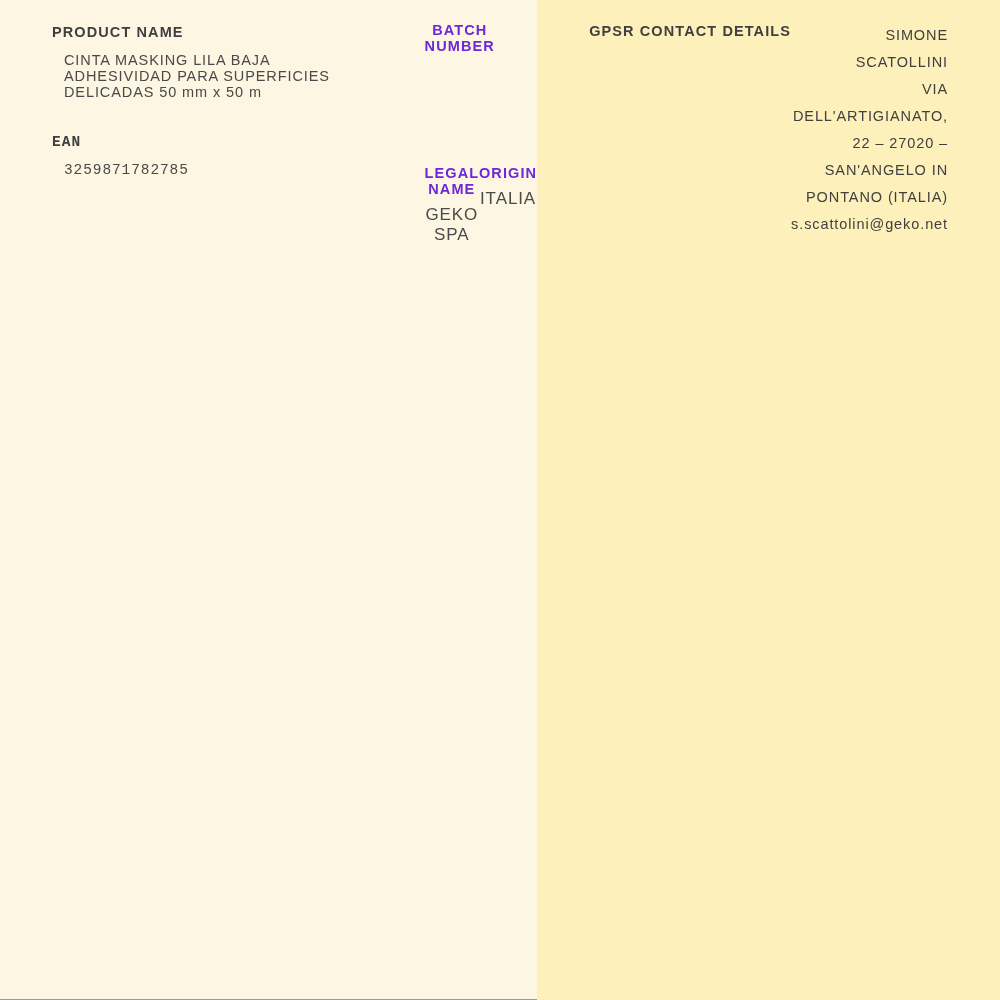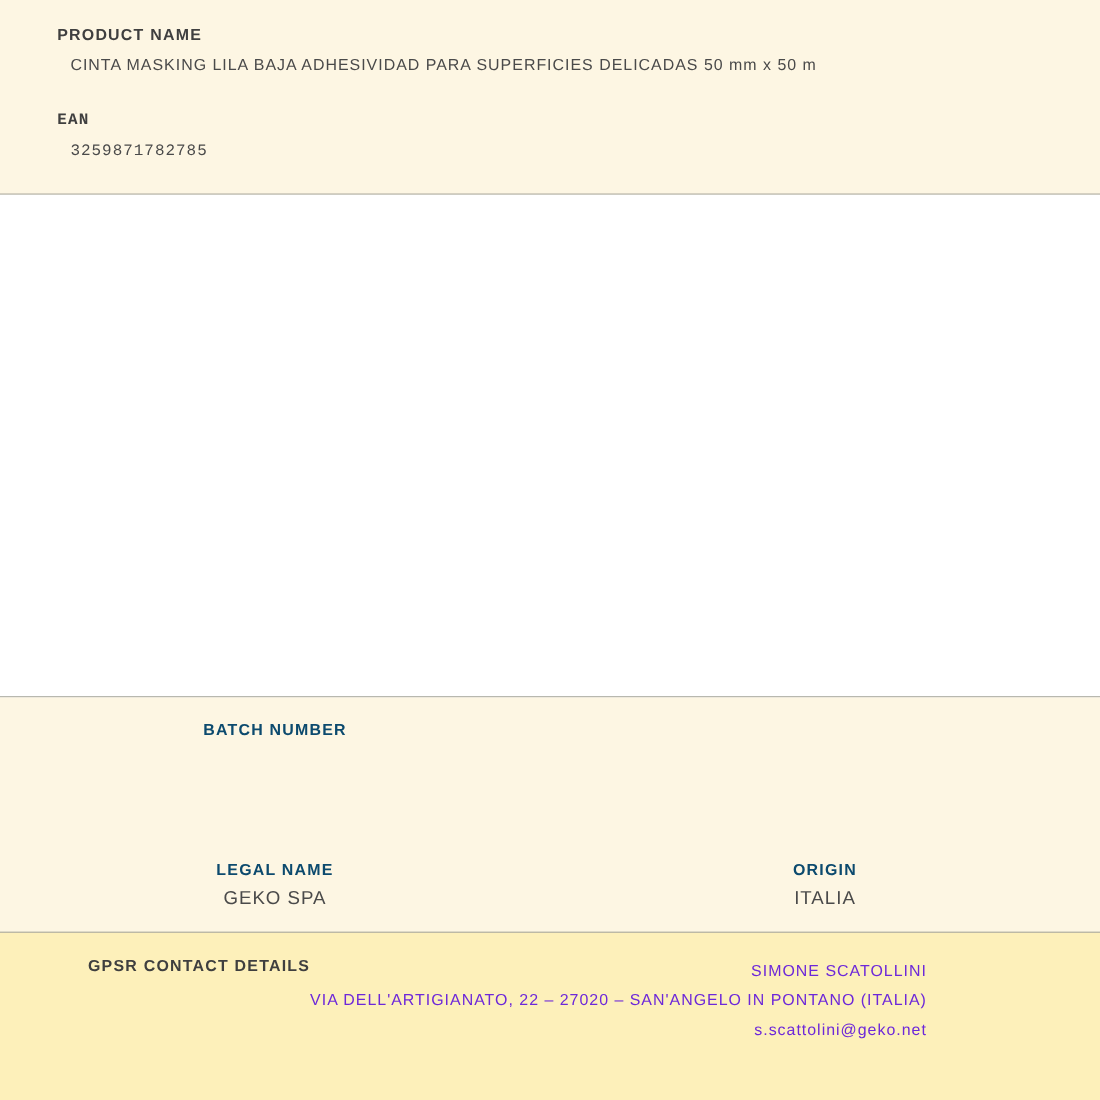--- a/index.html
+++ b/index.html
@@ -12,21 +12,20 @@
     font-family: "Liberation Sans", sans-serif;
     background: #ffffff;
     color: #4a4a4a;
     overflow: hidden;
   }
 
   .sheet {
     width: 1000px;
     height: 1000px;
     display: flex;
-    flex-direction: column;
     box-sizing: border-box;
   }
 
   
   .top-block {
     background: #fdf6e3;
     padding: 24px 52px 18px 52px;
     border-bottom: 1px solid #9a9a8e;
     box-sizing: border-box;
   }
@@ -72,58 +71,58 @@
     width: 100%;
   }
   .info-cell {
     flex: 1 1 50%;
     text-align: center;
   }
   .info-cell-head {
     font-size: 14.5px;
     font-weight: bold;
     letter-spacing: 1.1px;
-    color: #0c4a6e;
+    color: #6d28d9;
     text-transform: uppercase;
   }
   .info-cell-val {
     font-size: 17px;
     letter-spacing: 0.9px;
     color: #4a4a4a;
     min-height: 18px;
     margin-top: 8px;
   }
   .info-row.second {
     margin-top: 85px;
   }
 
   
   .footer-block {
     background: #fdf0ba;
-    padding: 22px 52px 20px 80px;
+    padding: 22px 52px 20px 52px;
     box-sizing: border-box;
     display: flex;
     align-items: flex-start;
     justify-content: flex-start;
     min-height: 152px;
   }
   .footer-label {
     font-size: 14.5px;
     font-weight: bold;
     letter-spacing: 1.1px;
     color: #3f3f3f;
     text-transform: uppercase;
     white-space: nowrap;
     padding-top: 1px;
   }
   .footer-right {
     text-align: right;
     font-size: 14.5px;
     letter-spacing: 0.9px;
-    color: #6d28d9;
+    color: #404040;
     line-height: 27px;
   }
 </style>
 </head>
 <body>
 
 <div class="sheet">
 
   <div class="top-block">
     <div class="field-group">

